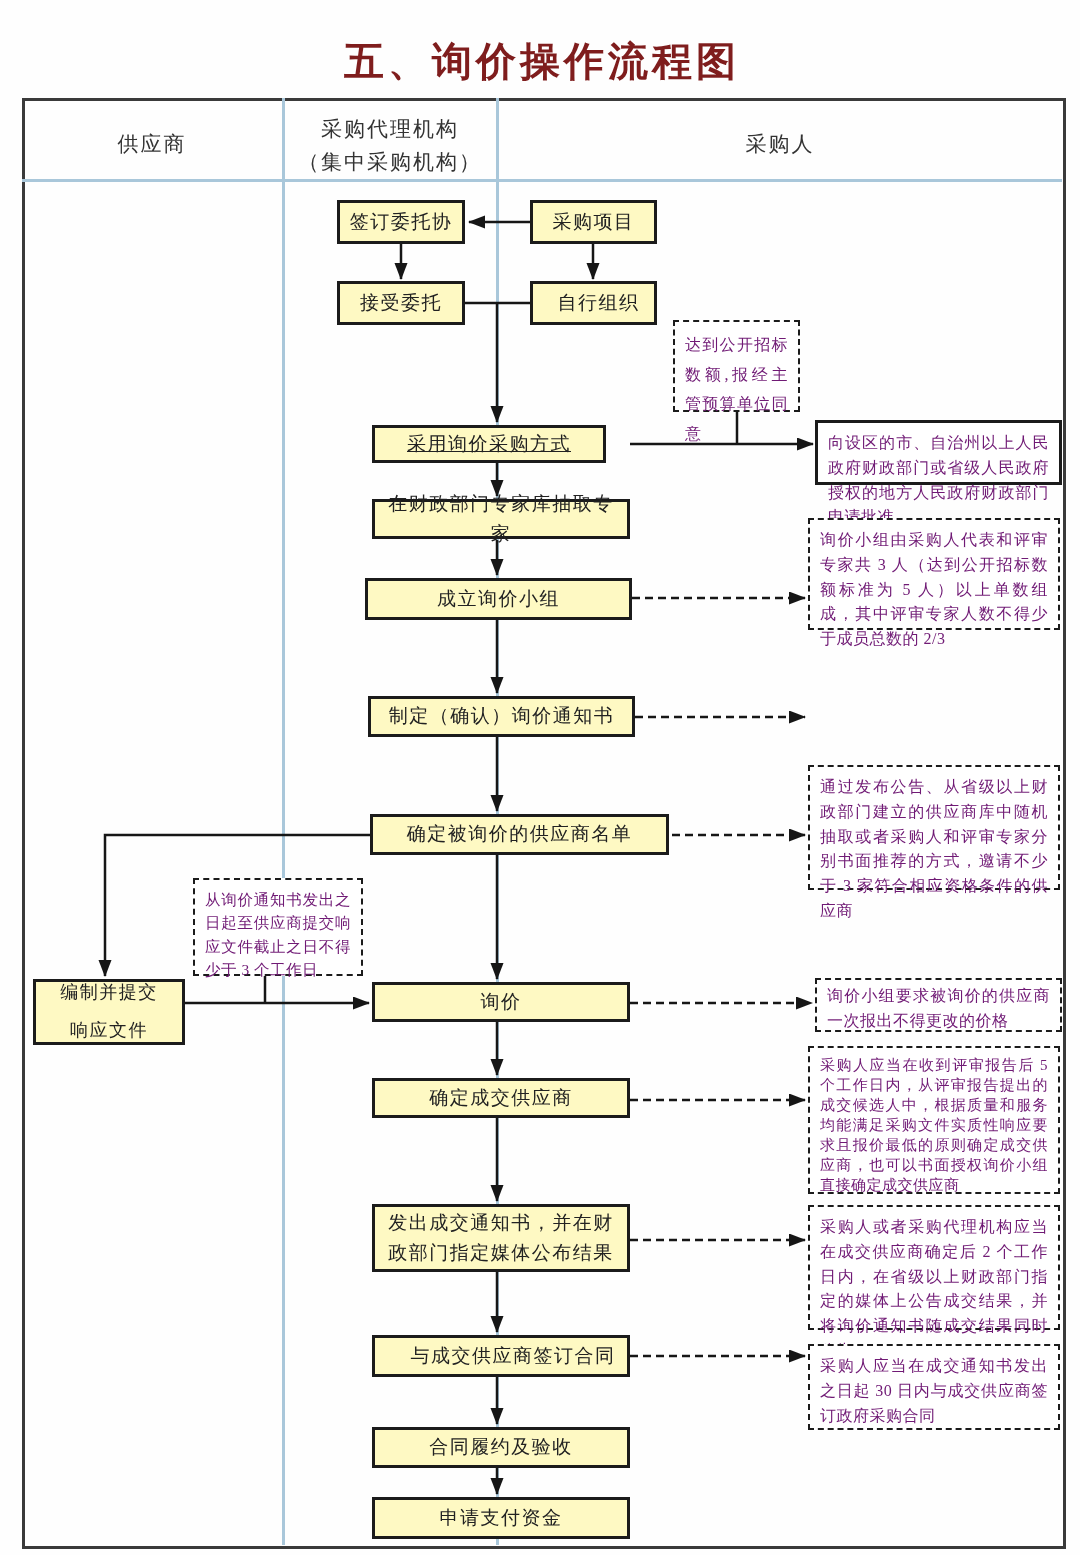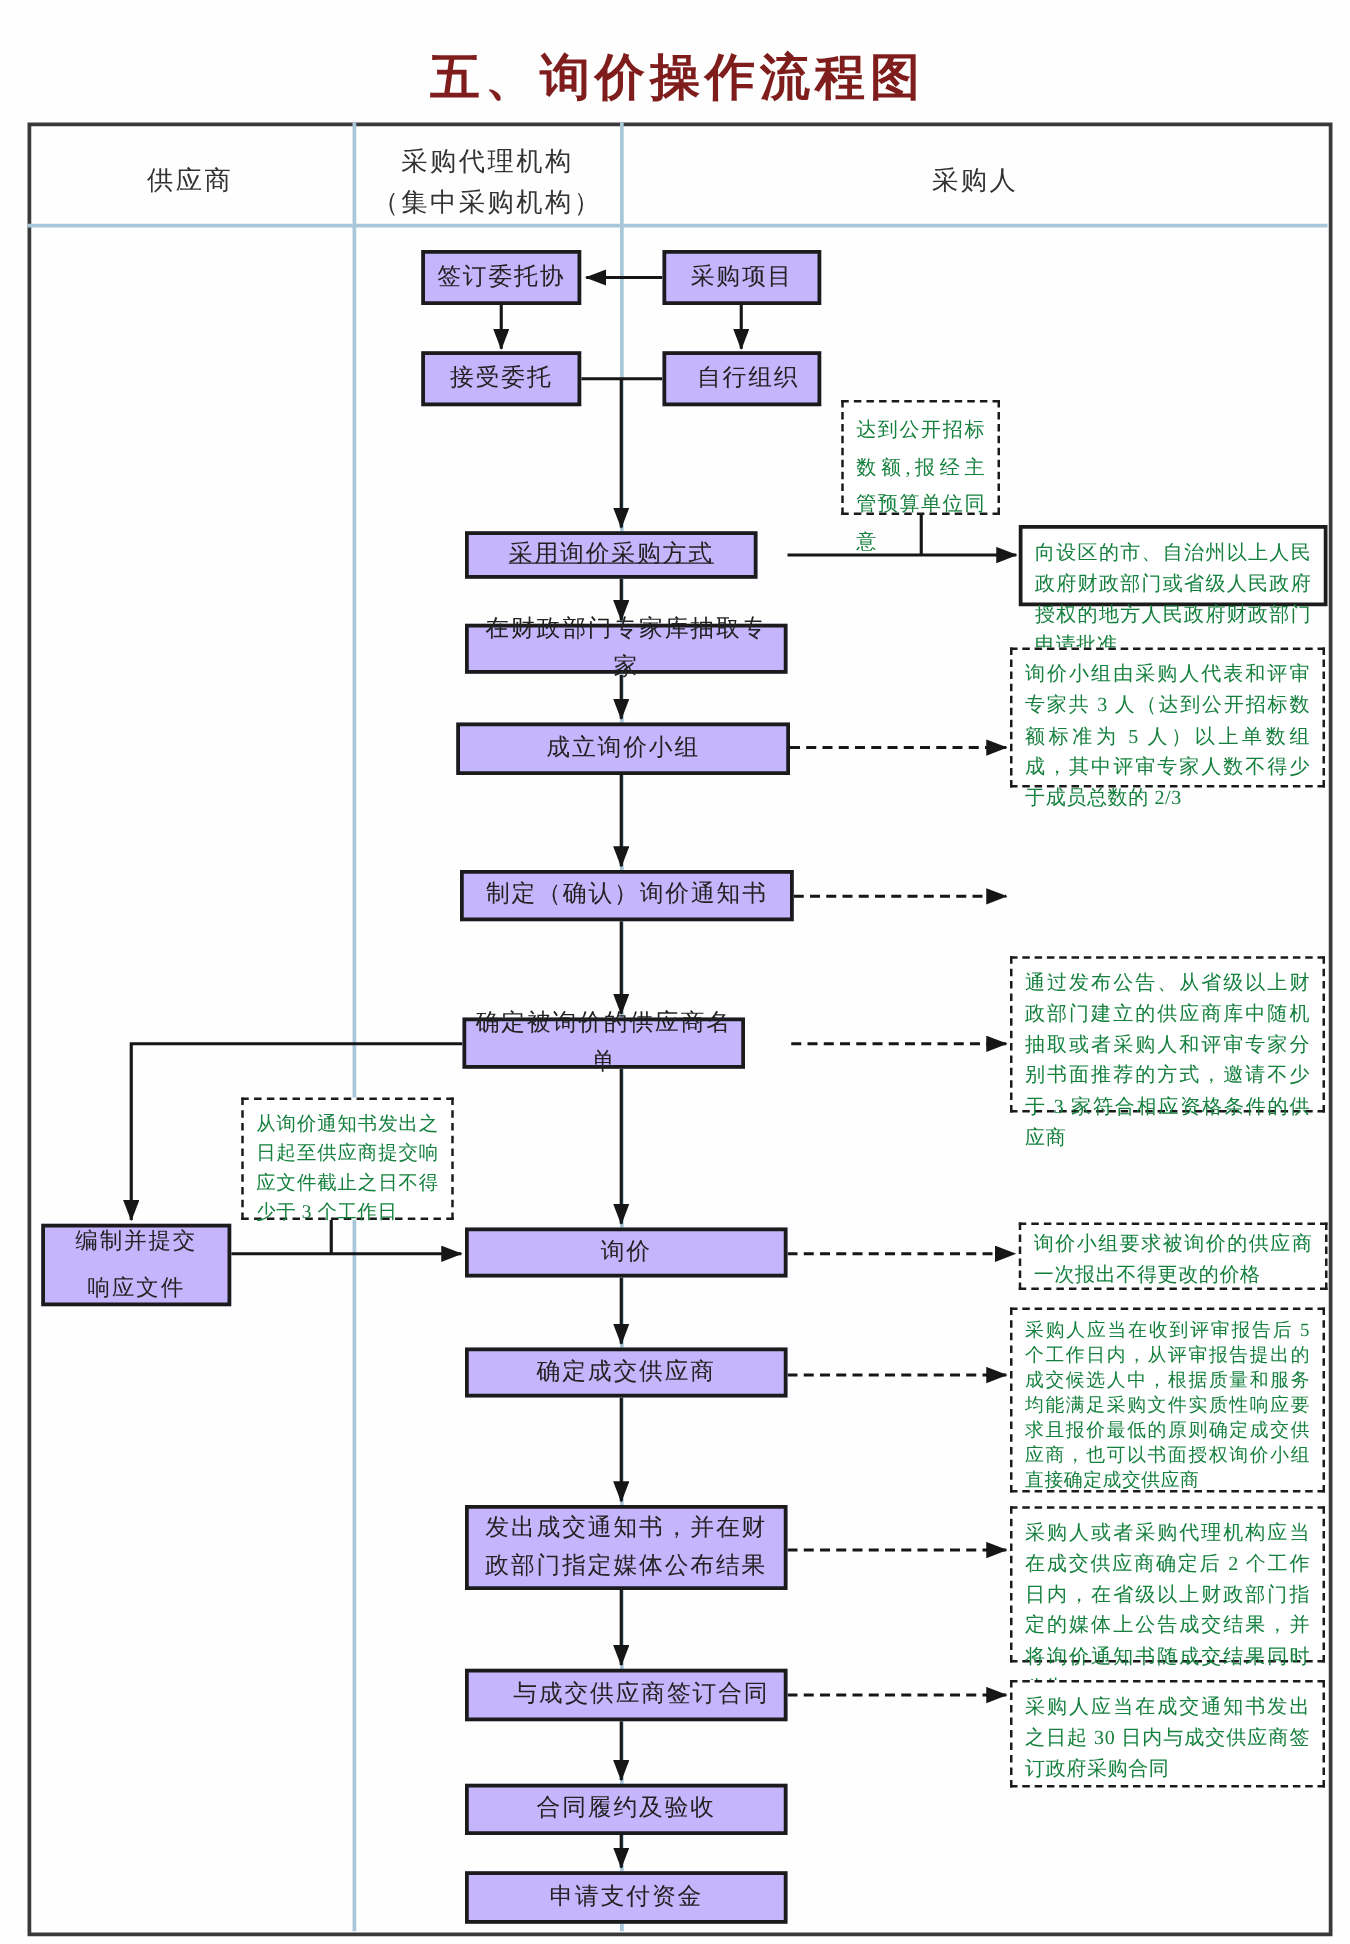--- a/index.html
+++ b/index.html
@@ -23,30 +23,30 @@
   .lane-h{
     position:absolute;left:22px;top:179px;width:1040px;height:3px;
     background:var(--lane-line,#a9c7da);z-index:1;
   }
   .lane-label{
     position:absolute;z-index:2;text-align:center;font-size:21px;color:#333;
     letter-spacing:2px;line-height:1.55;white-space:pre-line;
   }
   #arrows{position:absolute;left:0;top:0;z-index:3;}
   .node{
-    position:absolute;z-index:4;background:#c4b5fd;
+    position:absolute;z-index:4;background:#fef9c3;
     border:3px solid var(--border-dark,#1b1b1b);
     display:flex;align-items:center;justify-content:center;text-align:center;
     font-size:19px;letter-spacing:1.5px;color:#222;line-height:1.6;
     padding:0 6px;box-sizing:border-box;white-space:pre-line;
   }
   .annotation{
     position:absolute;z-index:4;background:#ffffff;
     border:2px dashed var(--border-dark,#1b1b1b);
-    font-size:16px;line-height:1.55;letter-spacing:0.5px;color:#15803d;
+    font-size:16px;line-height:1.55;letter-spacing:0.5px;color:#701a75;
     padding:8px 10px;box-sizing:border-box;text-align:justify;
   }
   .annotation.solid{border:3px solid var(--border-dark,#1b1b1b);}
   .annotation.tight{font-size:15px;line-height:1.33;}
   .annotation.small{font-size:15.5px;line-height:1.5;}
   .tall-gap{line-height:2.1;}
 </style>
 </head>
 <body>
 
@@ -105,21 +105,21 @@
   </svg>
 
   <div class="node" style="left:337px;top:200px;width:128px;height:44px;">签订委托协</div>
   <div class="node" style="left:530px;top:200px;width:127px;height:44px;">采购项目</div>
   <div class="node" style="left:337px;top:281px;width:128px;height:44px;">接受委托</div>
   <div class="node" style="left:530px;top:281px;width:127px;height:44px;padding-left:16px;">自行组织</div>
   <div class="node" style="left:372px;top:425px;width:234px;height:38px;text-decoration:underline;">采用询价采购方式</div>
   <div class="node" style="left:372px;top:499px;width:258px;height:40px;">在财政部门专家库抽取专家</div>
   <div class="node" style="left:365px;top:578px;width:267px;height:42px;">成立询价小组</div>
   <div class="node" style="left:368px;top:696px;width:267px;height:41px;">制定（确认）询价通知书</div>
-  <div class="node" style="left:370px;top:814px;width:226px;height:41px;">确定被询价的供应商名单</div>
+  <div class="node" style="left:370px;top:814px;width:299px;height:41px;">确定被询价的供应商名单</div>
   <div class="node tall-gap" style="left:33px;top:979px;width:152px;height:66px;font-size:18px;">编制并提交
 响应文件</div>
   <div class="node" style="left:372px;top:982px;width:258px;height:40px;">询价</div>
   <div class="node" style="left:372px;top:1078px;width:258px;height:40px;">确定成交供应商</div>
   <div class="node" style="left:372px;top:1204px;width:258px;height:68px;">发出成交通知书，并在财政部门指定媒体公布结果</div>
   <div class="node" style="left:372px;top:1335px;width:258px;height:42px;padding-left:30px;">与成交供应商签订合同</div>
   <div class="node" style="left:372px;top:1427px;width:258px;height:41px;">合同履约及验收</div>
   <div class="node" style="left:372px;top:1497px;width:258px;height:42px;">申请支付资金</div>
 
   <div class="annotation" style="left:673px;top:320px;width:127px;height:92px;line-height:1.85;">达到公开招标数额,报经主管预算单位同意</div>

